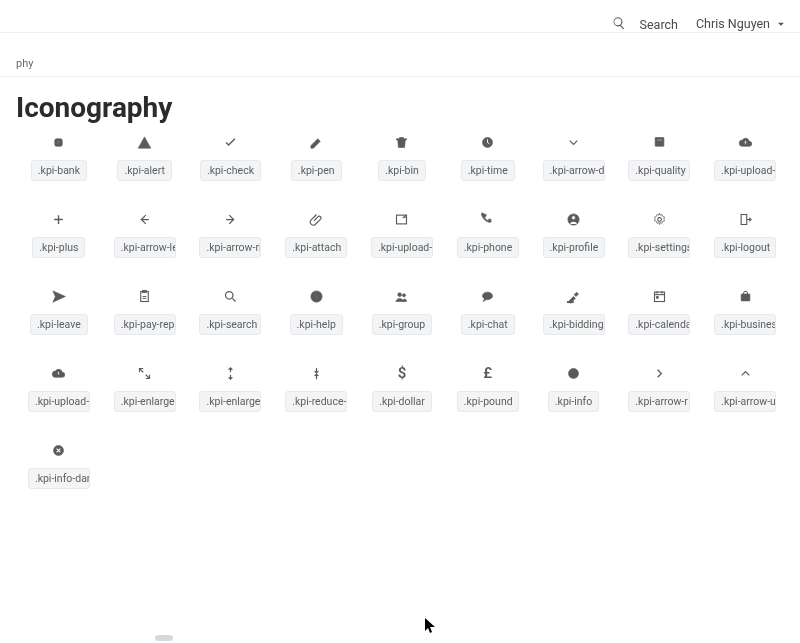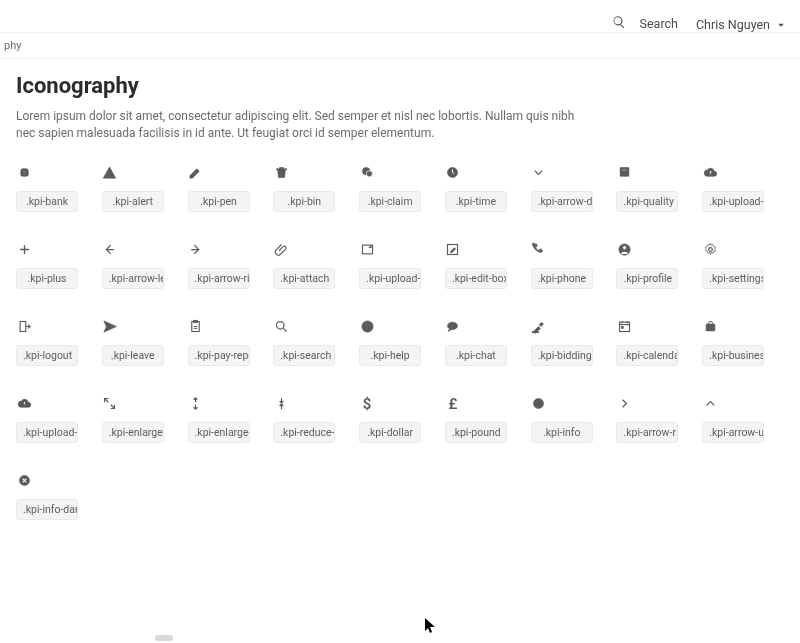--- a/index.html
+++ b/index.html
@@ -8,58 +8,60 @@
     background: #fff;
     color: #2a2a2a;
     width: 800px;
     height: 643px;
     overflow: hidden;
     position: relative;
   }
   .topbar {
     height: 32px;
     display: flex;
-    align-items: flex-end;
+    align-items: flex-start;
     justify-content: flex-end;
-    padding: 0 12px;
+    padding: 16px 12px;
     gap: 18px;
     font-size: 12.5px;
     color: #4a4a4a;
   }
   .topbar .search-group { display:flex; align-items:center; gap:14px; }
   .topbar svg { width:14px; height:14px; fill:#555; }
   .crumb {
     font-size: 11px;
     color: #6b6b6b;
-    padding: 6px 0 6px 4px;
+    padding: 6px 0 6px 16px;
+    margin-top: 18px;
   }
   .divider { border: none; border-top: 1px solid #eee; }
   .content { padding: 14px 12px 12px 16px; }
   h1.title {
-    font-size: 22px;
+    font-size: 28px;
     font-weight: 700;
     color: #2b2b2b;
     margin-bottom: 10px;
   }
   p.desc {
     font-size: 12px;
     color: #6c6c6c;
     line-height: 1.45;
     max-width: 560px;
     margin-bottom: 22px;
   }
   .grid {
     display: grid;
     grid-template-columns: repeat(9, 1fr);
     column-gap: 0px;
     row-gap: 30px;
   }
   .cell {
     display:flex;
     flex-direction:column;
+    align-items:center;
     gap:10px;
     min-width: 0;
   }
   .cell .ico {
     width: 16px; height: 16px;
     display:flex; align-items:center; justify-content:center;
     color:#5a5a5a;
   }
   .cell .ico svg { width:15px; height:15px; fill:#5a5a5a; stroke:#5a5a5a; }
   .tag {
@@ -67,21 +69,21 @@
     border:1px solid #e7e9ec;
     border-radius:3px;
     font-size:10.5px;
     color:#5e5e5e;
     padding:3px 6px;
     max-width: 62px;
     overflow:hidden;
     white-space:nowrap;
     text-align:center;
   }
-  .user-group { display:flex; align-items:center; gap:4px; cursor:pointer;margin-top:8px;}
+  .user-group { display:flex; align-items:center; gap:4px; cursor:pointer;}
   .cursor {
     position:absolute;
     left:425px;
     top:618px;
     width:12px;height:16px;
   }
   .scroll-stub {
     position:absolute;
     left:155px; bottom:2px;
     width:18px; height:6px;
@@ -108,21 +110,20 @@
       </svg>
   </div>
 </div>
 <hr class="divider">
 
 <div class="crumb">phy</div>
 <hr class="divider">
 
 <div class="content">
   <h1 class="title">Iconography</h1>
-  <p class="desc">Lorem ipsum dolor sit amet, consectetur adipiscing elit. Sed semper et nisl nec lobortis. Nullam quis nibh nec sapien malesuada facilisis in id ante. Ut feugiat orci id semper elementum.</p>
 
   <div class="grid" id="icon-grid">
       <div class="cell">
         <div class="ico">
           <svg viewBox="0 0 24 24">
             <rect x="6" y="6" width="12" height="12" rx="3" fill="#5a5a5a"></rect>
             <text x="12" y="15" font-size="9" text-anchor="middle" fill="#fff">$</text>
           </svg>
         </div>
         <div class="tag">.kpi-bank</div>
@@ -131,41 +132,40 @@
         <div class="ico">
           <svg viewBox="0 0 24 24">
             <path d="M12 3l10 18H2z"></path>
           </svg>
         </div>
         <div class="tag">.kpi-alert</div>
       </div>
       <div class="cell">
         <div class="ico">
           <svg viewBox="0 0 24 24">
+            <path fill="none" stroke-width="2.2" d="M5 12l4 4 10-10"></path>
+          </svg>
+        </div>
+        <div class="tag">.kpi-check</div>
+      </div>
+      <div class="cell">
+        <div class="ico">
+          <svg viewBox="0 0 24 24">
             <path d="M3 17l11-11 4 4-11 11H3z"></path>
           </svg>
         </div>
         <div class="tag">.kpi-pen</div>
       </div>
       <div class="cell">
         <div class="ico">
           <svg viewBox="0 0 24 24">
             <path d="M6 7h12l-1 13H7zM9 4h6v2H9zM4 6h16v2H4z"></path>
           </svg>
         </div>
         <div class="tag">.kpi-bin</div>
-      </div>
-      <div class="cell">
-        <div class="ico">
-          <svg viewBox="0 0 24 24">
-            <circle cx="10" cy="10" r="6"></circle>
-            <circle cx="15" cy="14" r="5" fill="#5a5a5a" stroke="#fff" stroke-width="1.2"></circle>
-          </svg>
-        </div>
-        <div class="tag">.kpi-claim</div>
       </div>
       <div class="cell">
         <div class="ico">
           <svg viewBox="0 0 24 24">
             <circle cx="12" cy="12" r="8"></circle>
             <path stroke="#fff" stroke-width="1.6" fill="none" d="M12 7v5l3 2"></path>
           </svg>
         </div>
         <div class="tag">.kpi-time</div>
       </div>
@@ -228,29 +228,20 @@
         <div class="tag">.kpi-attach</div>
       </div>
       <div class="cell">
         <div class="ico">
           <svg viewBox="0 0 24 24">
             <rect x="4" y="5" width="16" height="14" fill="none" stroke-width="1.8"></rect>
             <path d="M14 9l4-4v4z"></path>
           </svg>
         </div>
         <div class="tag">.kpi-upload-window</div>
-      </div>
-      <div class="cell">
-        <div class="ico">
-          <svg viewBox="0 0 24 24">
-            <rect x="4" y="4" width="16" height="16" fill="none" stroke-width="1.8"></rect>
-            <path d="M9 15l6-6 2 2-6 6H9z"></path>
-          </svg>
-        </div>
-        <div class="tag">.kpi-edit-box</div>
       </div>
       <div class="cell">
         <div class="ico">
           <svg viewBox="0 0 24 24">
             <path d="M6 3l4 1-1 4-2-1c1 4 3 6 7 7l-1-2 4-1 1 4c-1 2-3 2-5 1-5-2-8-5-10-10-1-2-1-4 1-5z"></path>
           </svg>
         </div>
         <div class="tag">.kpi-phone</div>
       </div>
       <div class="cell">
@@ -309,20 +300,30 @@
         <div class="tag">.kpi-search</div>
       </div>
       <div class="cell">
         <div class="ico">
           <svg viewBox="0 0 24 24">
             <circle cx="12" cy="12" r="9"></circle>
             <text x="12" y="16" font-size="11" text-anchor="middle" fill="#fff">?</text>
           </svg>
         </div>
         <div class="tag">.kpi-help</div>
+      </div>
+      <div class="cell">
+        <div class="ico">
+          <svg viewBox="0 0 24 24">
+            <circle cx="9" cy="9" r="3"></circle>
+            <circle cx="16" cy="10" r="2.5"></circle>
+            <path d="M3 20c1-4 4-5 6-5s5 1 6 5zM14 20c0-3 2-4 3-4s3 1 3 4z"></path>
+          </svg>
+        </div>
+        <div class="tag">.kpi-group</div>
       </div>
       <div class="cell">
         <div class="ico">
           <svg viewBox="0 0 24 24">
             <ellipse cx="12" cy="11" rx="8" ry="6"></ellipse>
             <path d="M7 16l-2 4 5-3z"></path>
           </svg>
         </div>
         <div class="tag">.kpi-chat</div>
       </div>

